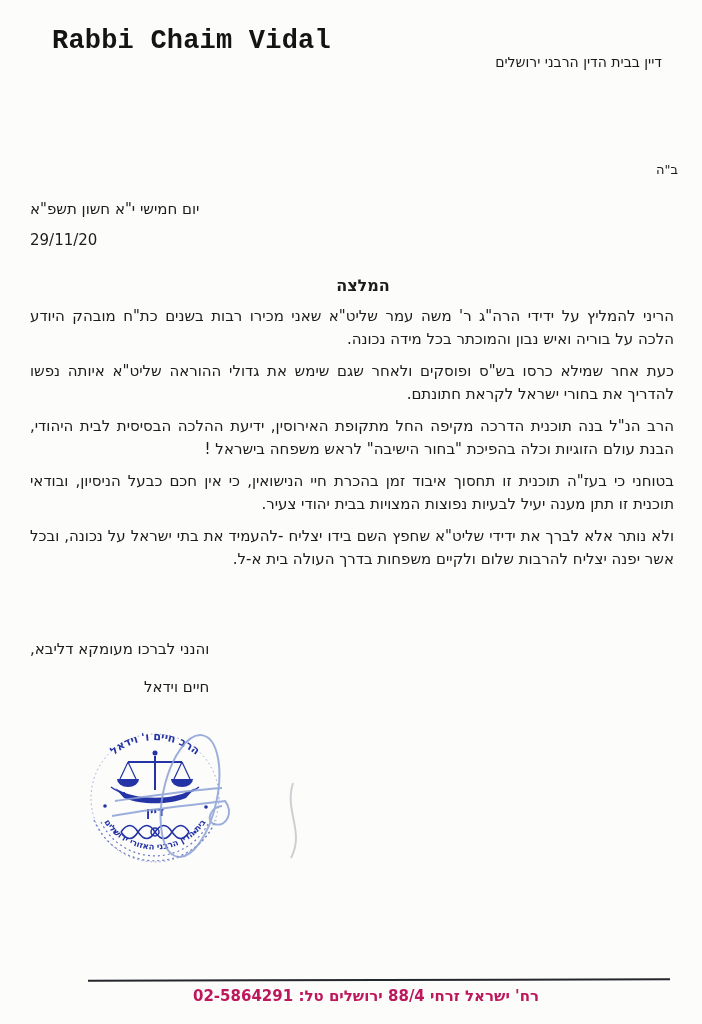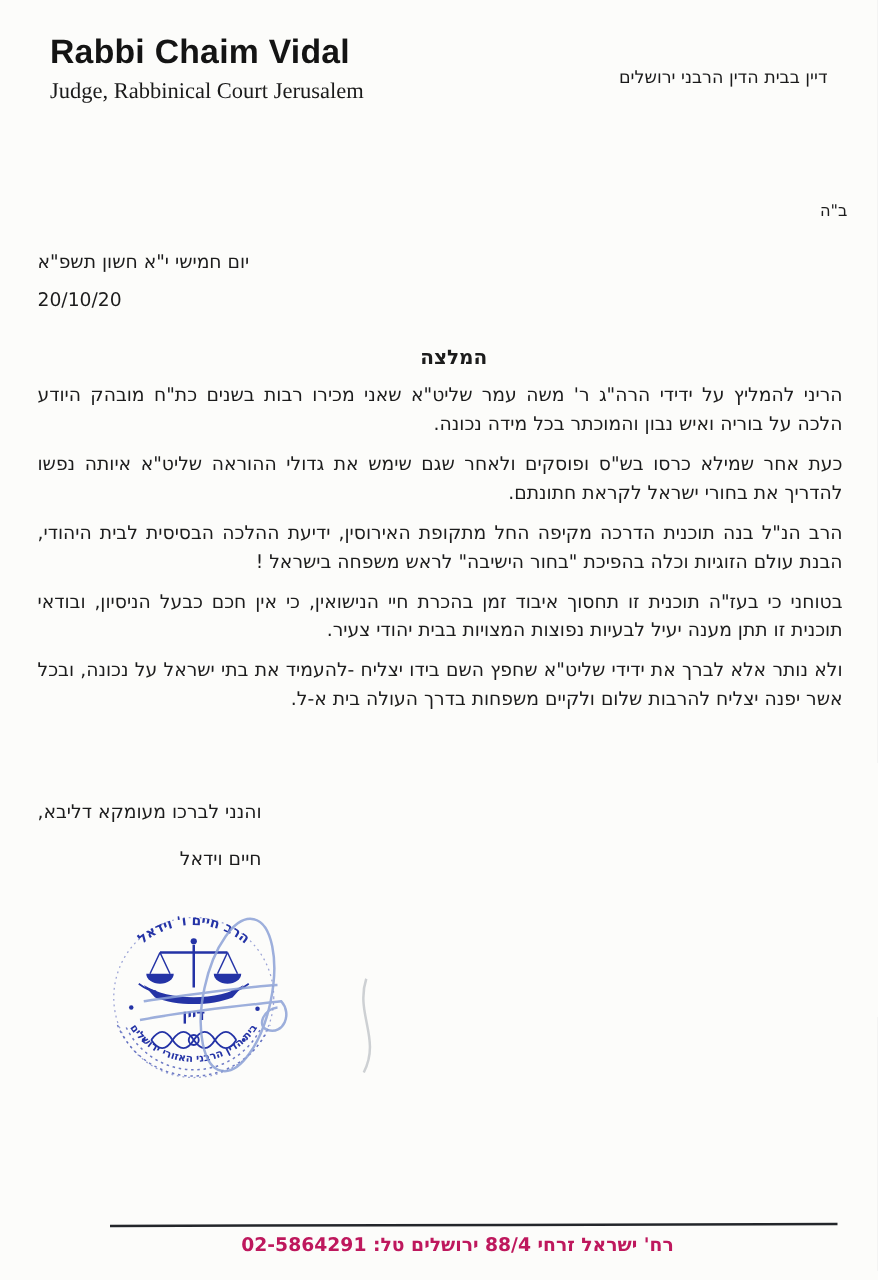--- a/index.html
+++ b/index.html
@@ -8,22 +8,22 @@
     position:relative;
     width:702px;height:1024px;
     margin:0 auto;
     background:#fcfcfa;
     overflow:hidden;
     font-family:"DejaVu Sans",sans-serif;
     color:#1c1c1c;
   }
   
   .lh-en-name{
-    position:absolute;left:40px;top:26px;
-    font-family:Liberation Sans, sans-serif;
+    position:absolute;left:52px;top:26px;
+    font-family:Liberation Mono, monospace;
     font-weight:bold;font-size:27px;letter-spacing:.2px;color:#141414;
   }
   .lh-en-title{
     position:absolute;left:40px;top:62px;
     font-family:"Liberation Serif",serif;
     font-size:18px;color:#1a1a1a;
   }
   .lh-he-name{
     position:absolute;right:40px;top:20px;
     direction:rtl;font-weight:bold;font-size:22px;color:#141414;
@@ -69,28 +69,27 @@
     text-align:center;direction:rtl;
     font-size:15px;font-weight:bold;color:#be185d;
   }
 </style>
 </head>
 <body>
 
 <div id="page">
 
   <div class="lh-en-name">Rabbi Chaim Vidal</div>
-  <div class="lh-en-title">Judge, Rabbinical Court Jerusalem</div>
   <div class="lh-he-title">דיין בבית הדין הרבני ירושלים</div>
 
   <div class="bsd">ב"ה</div>
 
   <div class="date-block">
     <div>יום חמישי י"א חשון תשפ"א</div>
-    <div>20/10/20</div>
+    <div>29/11/20</div>
   </div>
 
   <div class="letter-title">המלצה</div>
 
   <div class="paragraphs">
     <p>הריני להמליץ על ידידי הרה"ג ר' משה עמר שליט"א שאני מכירו רבות בשנים כת"ח מובהק היודע הלכה על בוריה ואיש נבון והמוכתר בכל מידה נכונה.</p>
     <p>כעת אחר שמילא כרסו בש"ס ופוסקים ולאחר שגם שימש את גדולי ההוראה שליט"א איותה נפשו להדריך את בחורי ישראל לקראת חתונתם.</p>
     <p>הרב הנ"ל בנה תוכנית הדרכה מקיפה החל מתקופת האירוסין, ידיעת ההלכה הבסיסית לבית היהודי, הבנת עולם הזוגיות וכלה בהפיכת "בחור הישיבה" לראש משפחה בישראל !</p>
     <p>בטוחני כי בעז"ה תוכנית זו תחסוך איבוד זמן בהכרת חיי הנישואין, כי אין חכם כבעל הניסיון, ובודאי תוכנית זו תתן מענה יעיל לבעיות נפוצות המצויות בבית יהודי צעיר.</p>
     <p>ולא נותר אלא לברך את ידידי שליט"א שחפץ השם בידו יצליח -להעמיד את בתי ישראל על נכונה, ובכל אשר יפנה יצליח להרבות שלום ולקיים משפחות בדרך העולה בית א-ל.</p>

